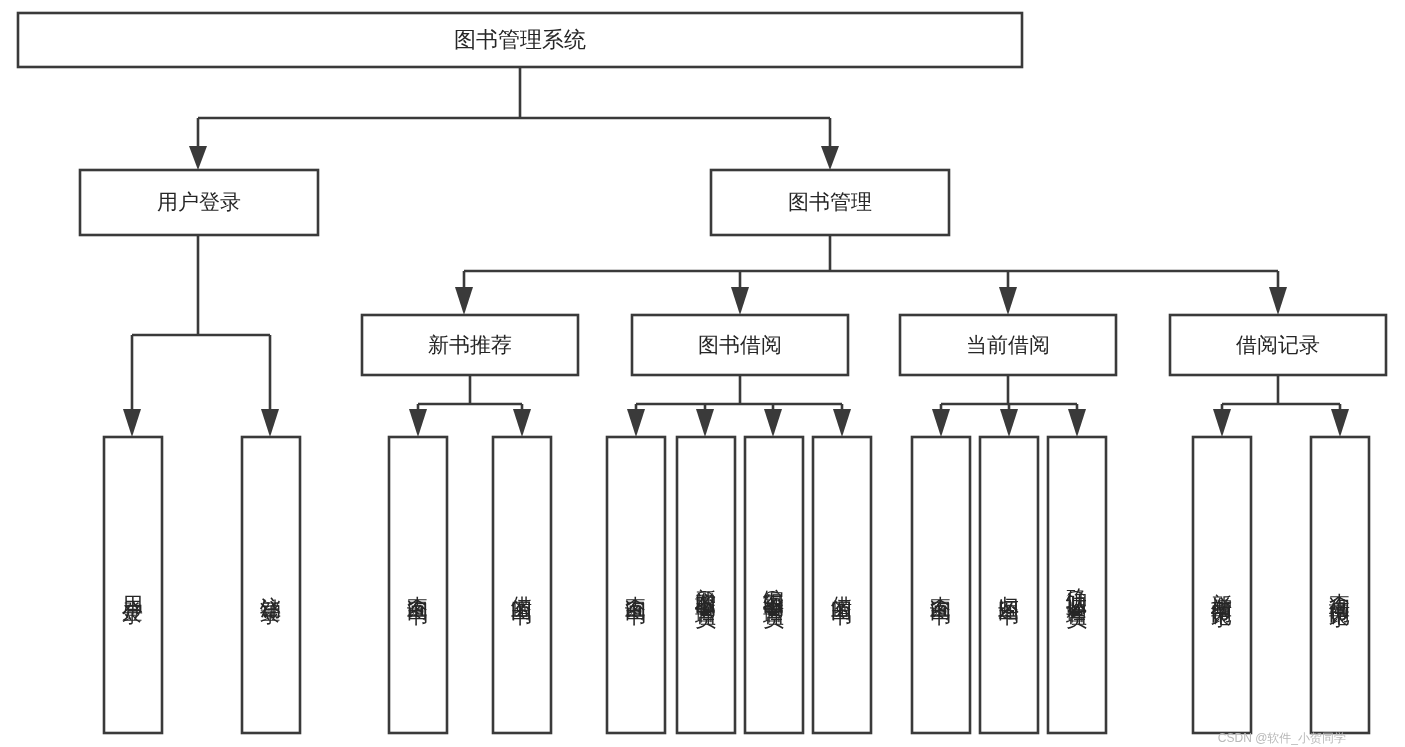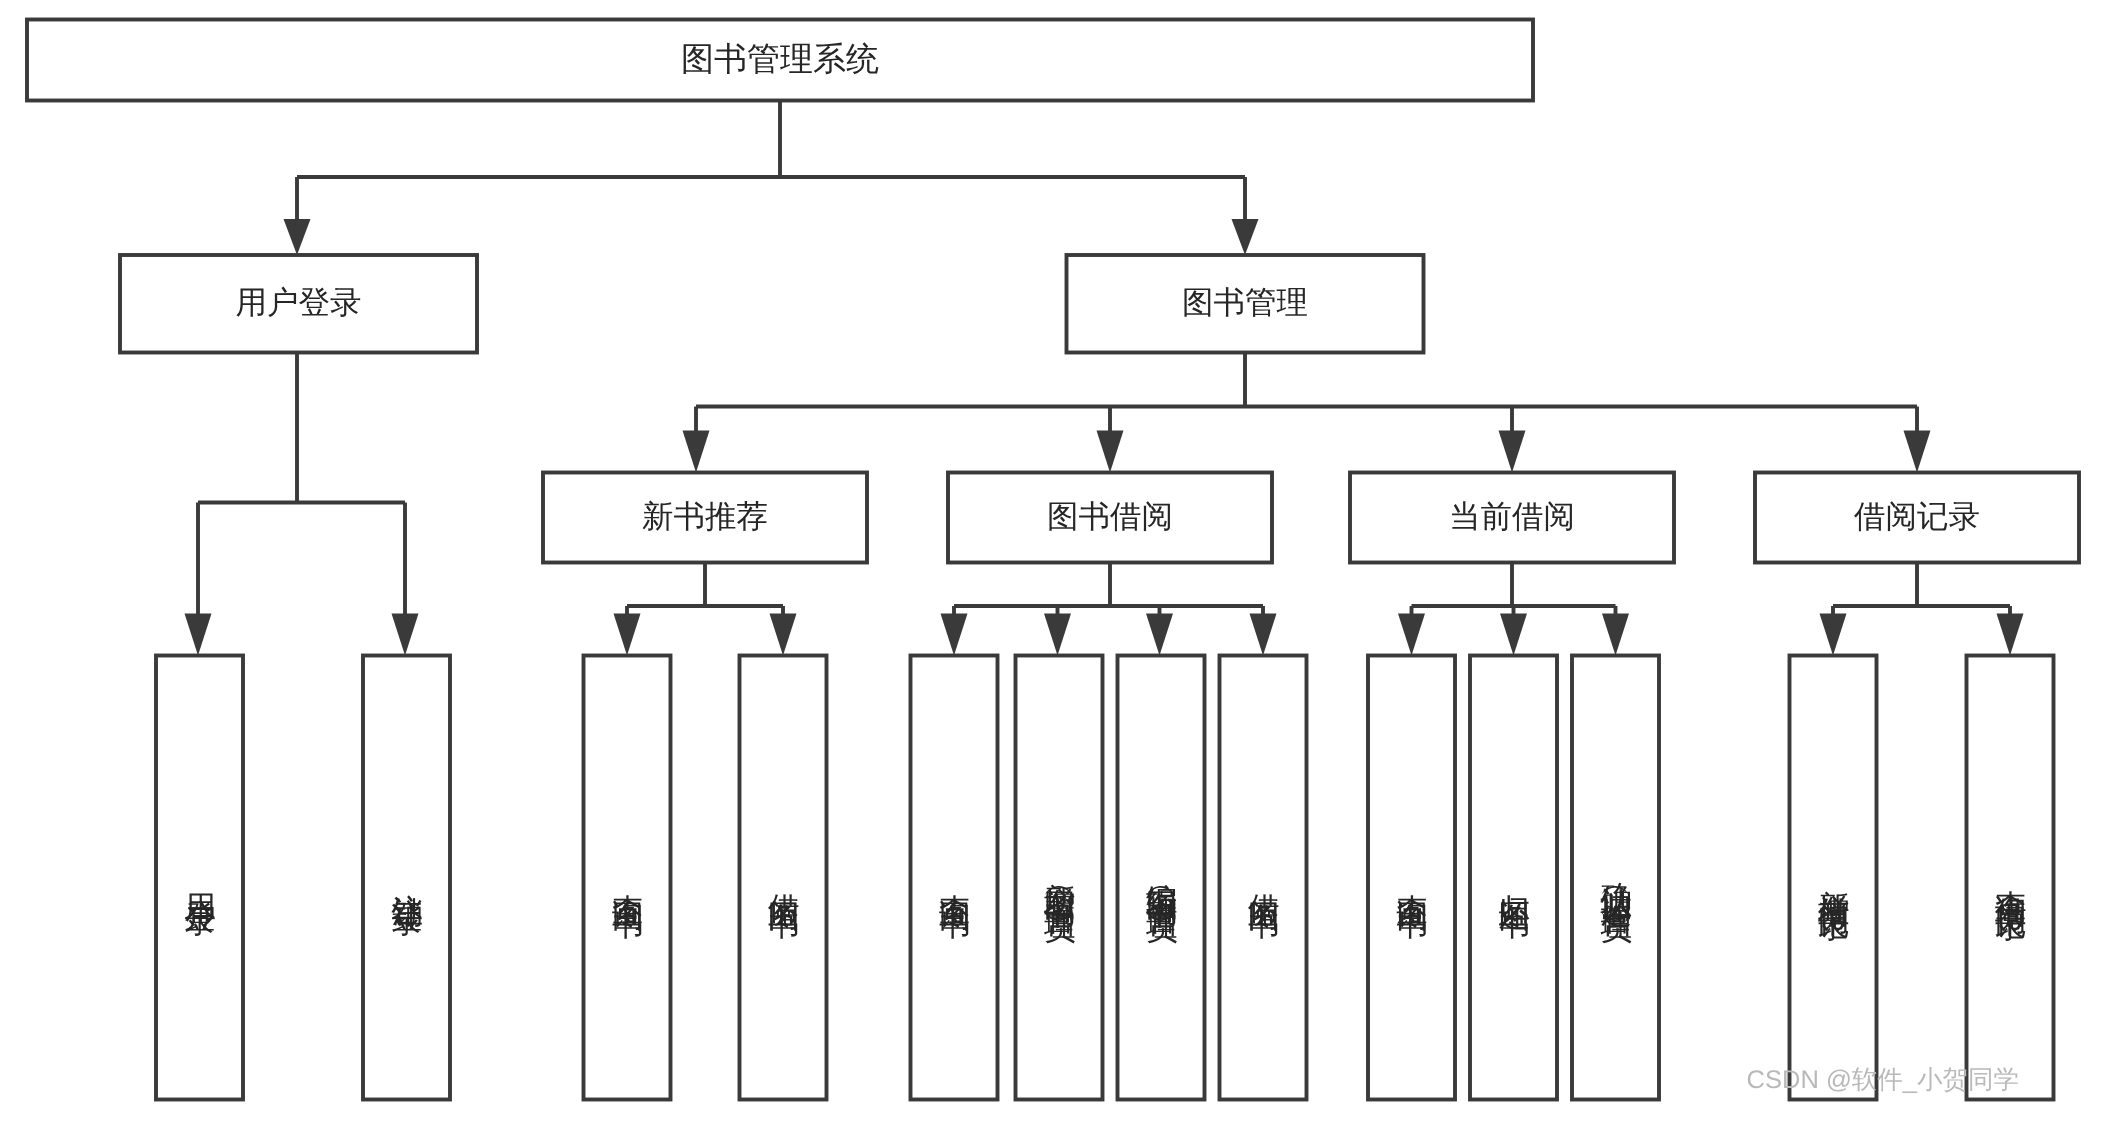--- a/index.html
+++ b/index.html
@@ -18,23 +18,23 @@
   }
   .node-label.root{font-size:22px;}
   .leaf-label{
     font-family:"Liberation Sans","DejaVu Sans",sans-serif;
     font-size:21px;fill:#262626;text-anchor:middle;
     writing-mode:vertical-rl;
     dominant-baseline:central;
     letter-spacing:3px;
   }
   .watermark{
-    position:absolute;right:8px;bottom:16px;
-    font-family:"Liberation Sans","DejaVu Sans",sans-serif;
-    font-size:17px;color:#b9b9b9;white-space:nowrap;
+    position:absolute;right:8px;bottom:0;
+    font-family:"Liberation Sans","DejaVu Sans",sans-serif;
+    font-size:12px;color:#b9b9b9;white-space:nowrap;
     pointer-events:none;user-select:none;
   }
 </style>
 </head>
 <body>
 
 <div id="diagram-root">
 
   <svg class="canvas" viewBox="0 0 1405 747">
 

